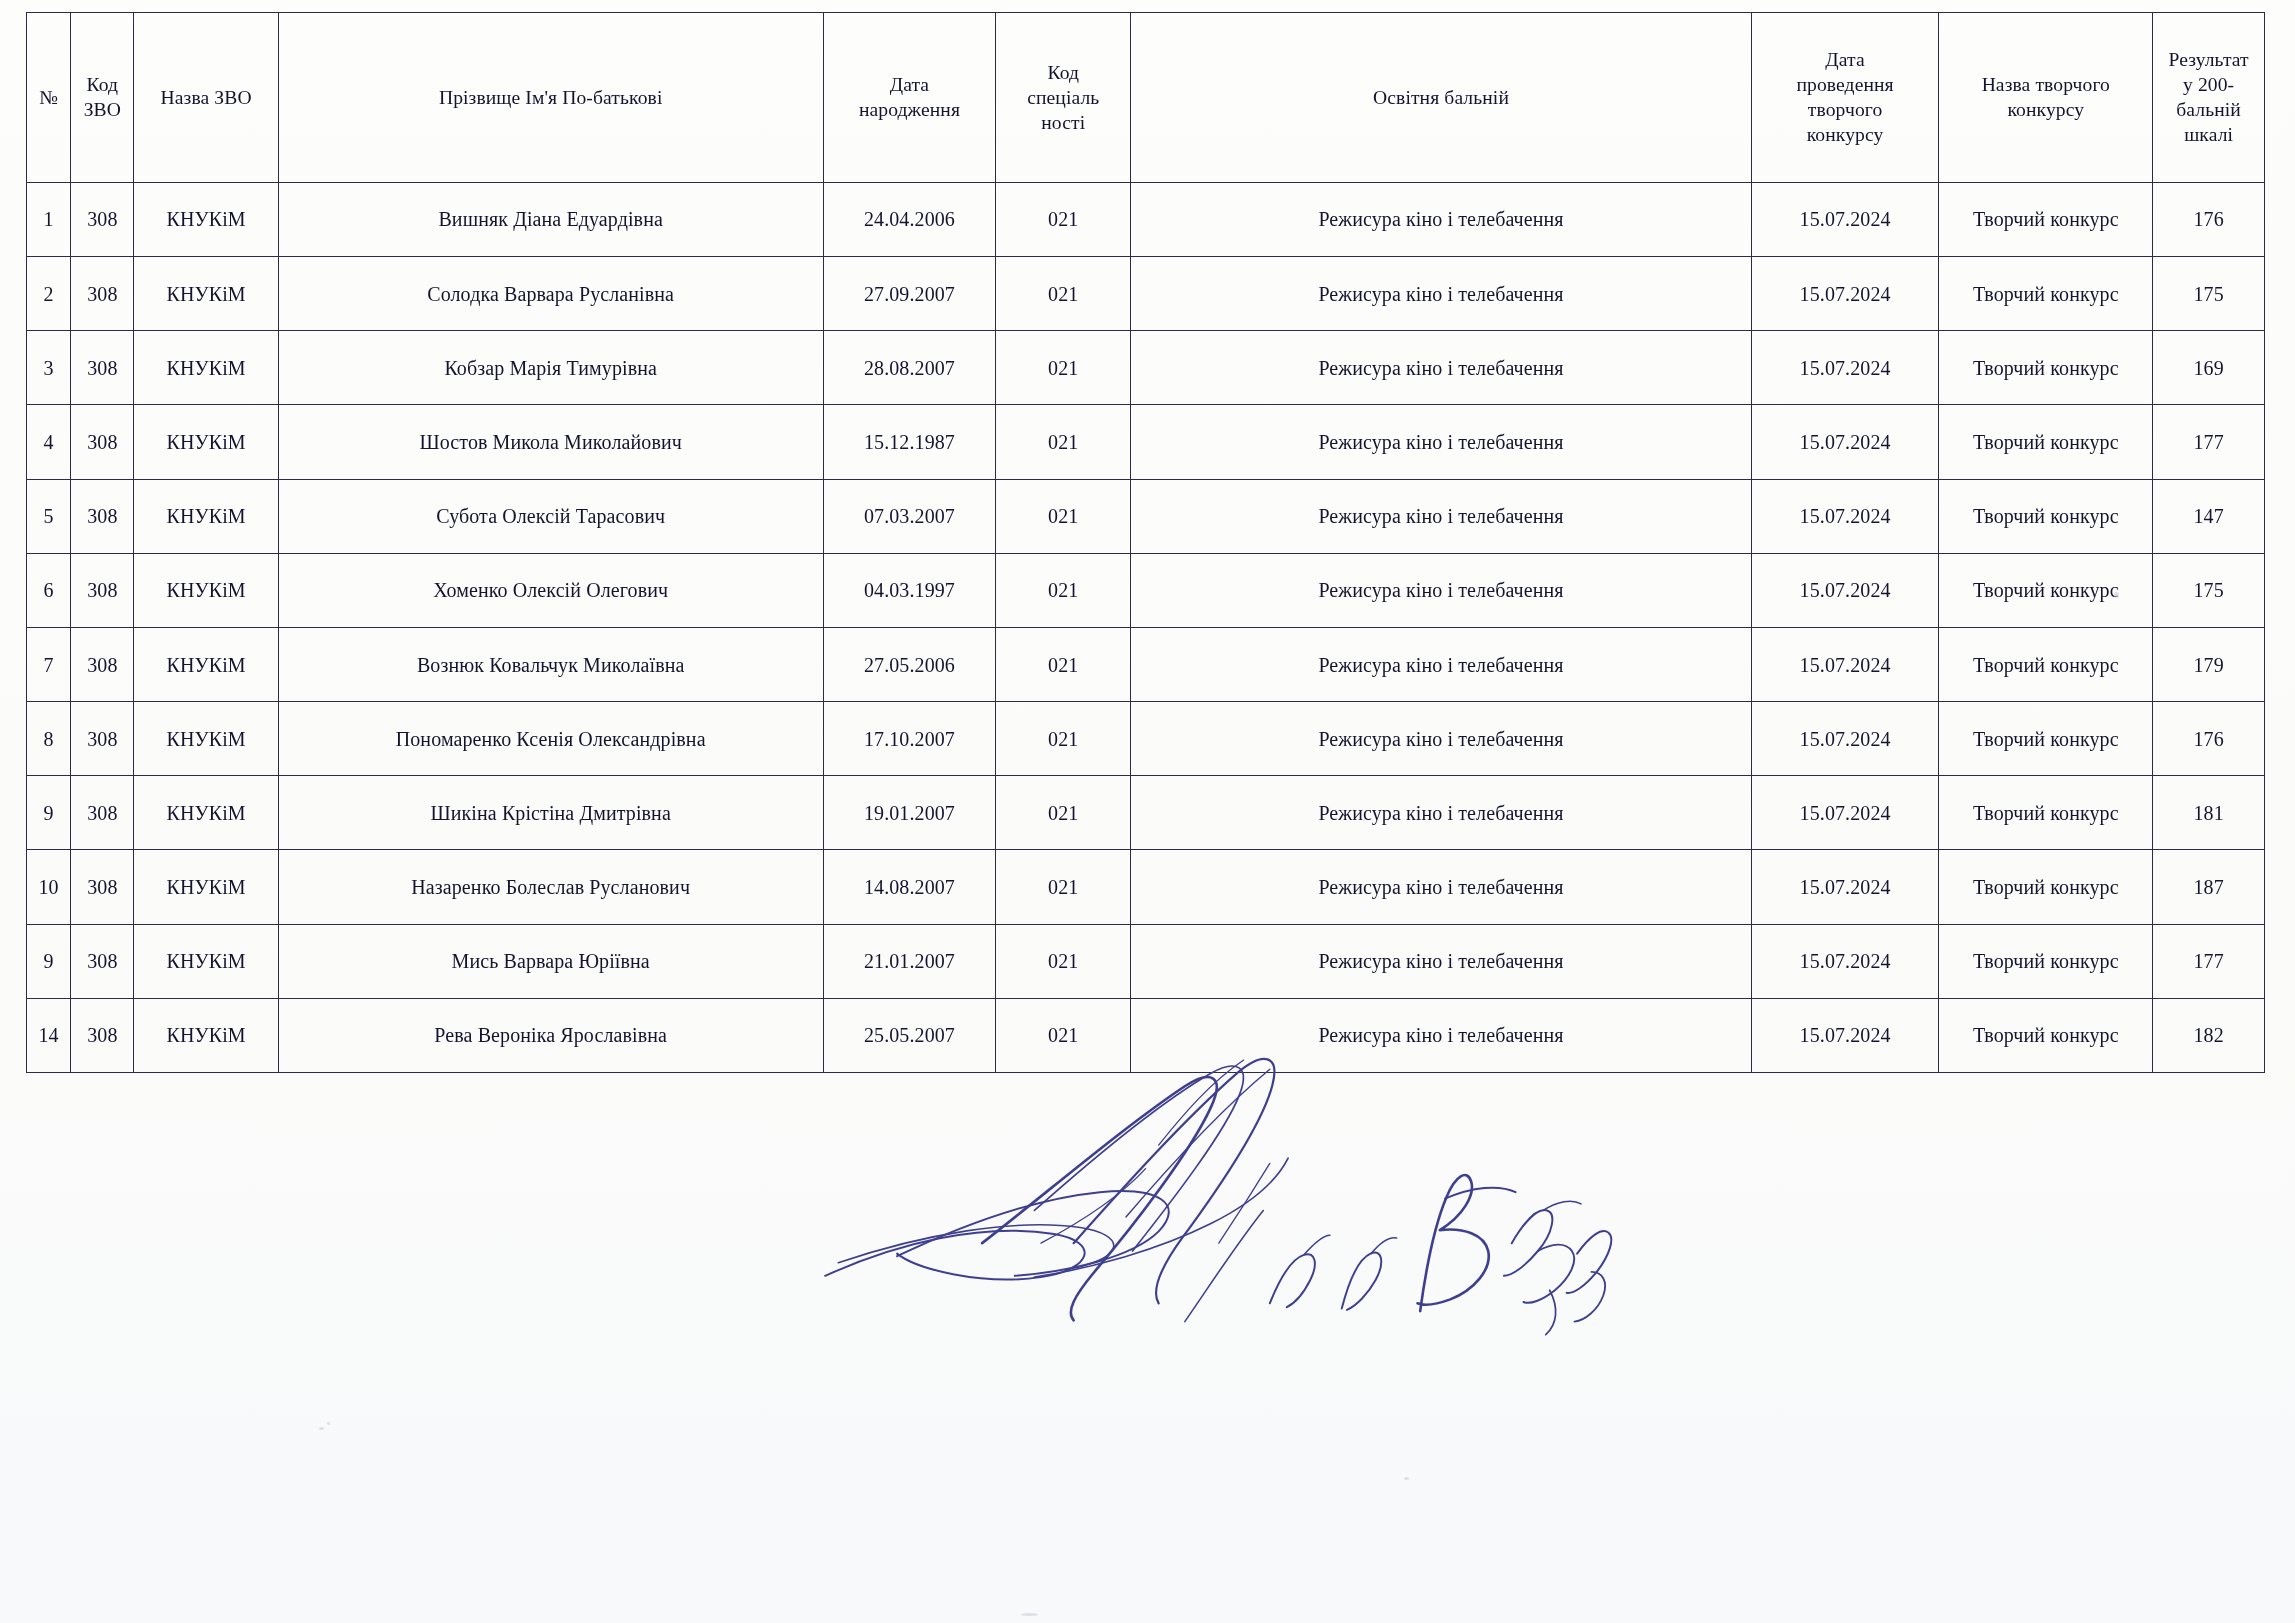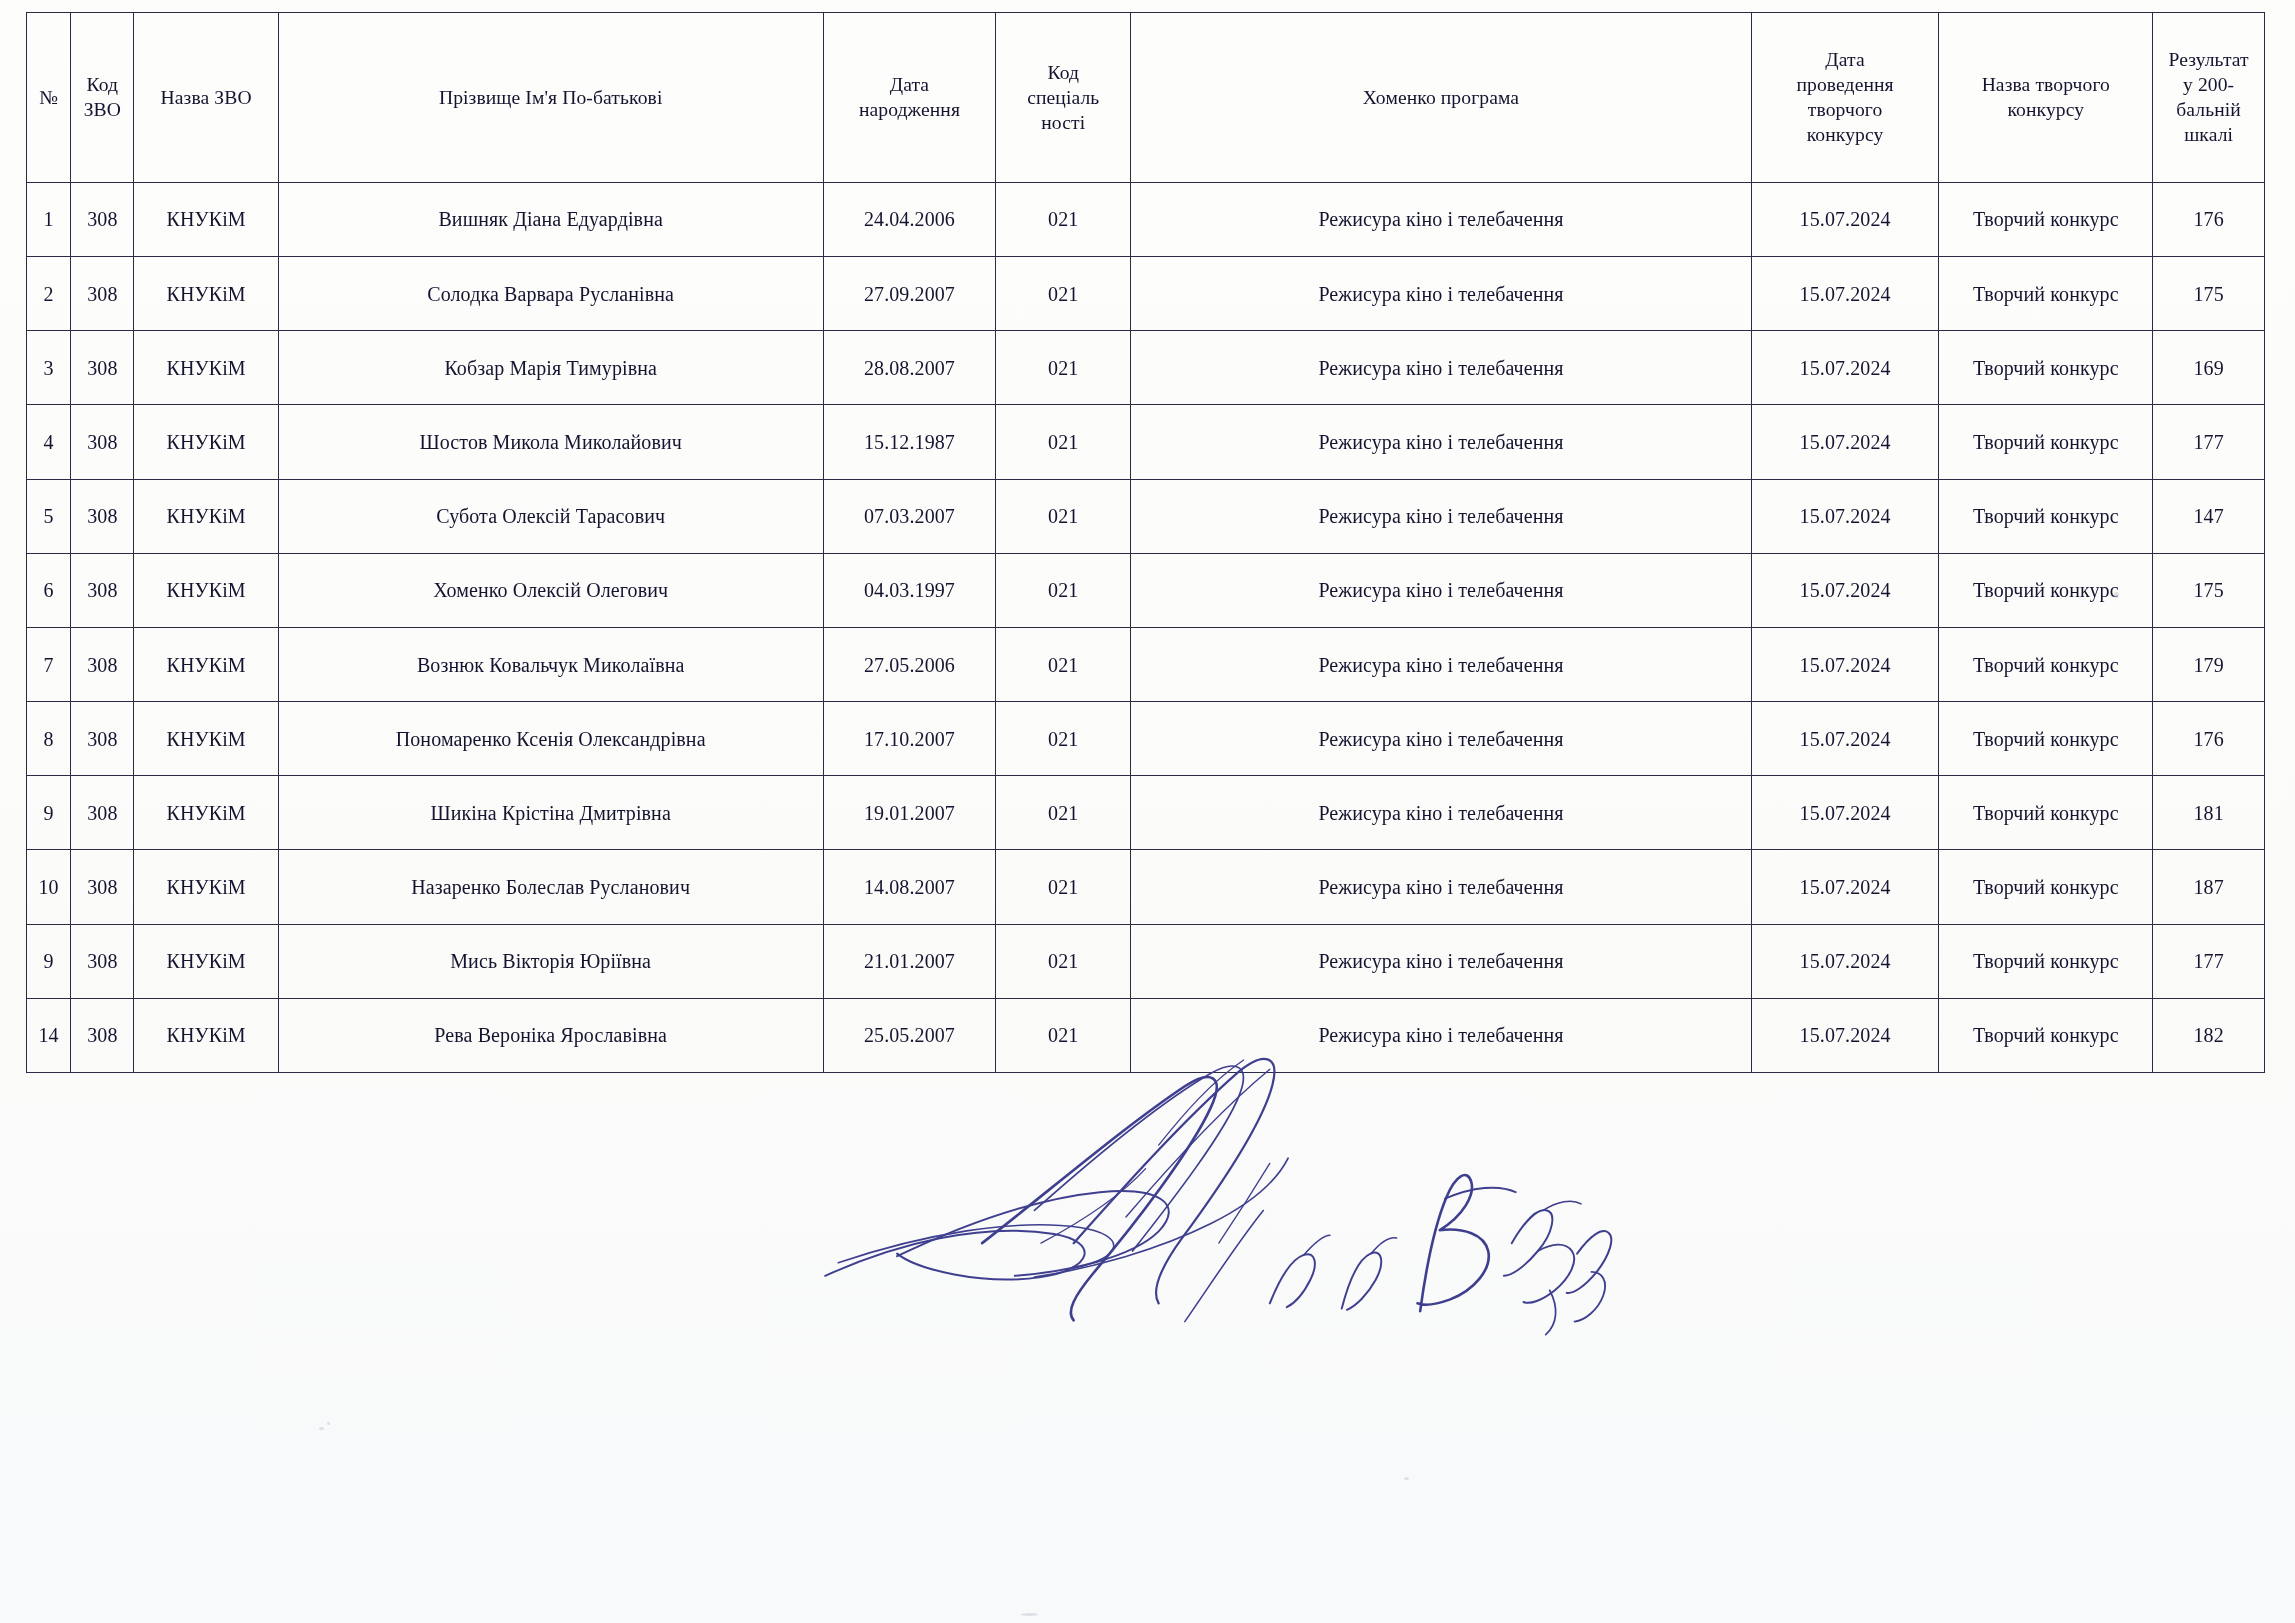--- a/index.html
+++ b/index.html
@@ -129,21 +129,21 @@
           <th><span>Прізвище Ім'я По-батькові</span></th>
           <th>
             <span>Дата</span><br>
             <span>народження</span>
           </th>
           <th class="small-head">
             <span>Код</span><br>
             <span>спеціаль</span><br>
             <span>ності</span>
           </th>
-          <th><span>Хоменко програма</span></th>
+          <th><span>Освітня бальній</span></th>
           <th class="small-head">
             <span>Дата</span><br>
             <span>проведення</span><br>
             <span>творчого</span><br>
             <span>конкурсу</span>
           </th>
           <th>
             <span>Назва творчого</span><br>
             <span>конкурсу</span>
           </th>
@@ -273,21 +273,21 @@
             <td>021</td>
             <td class="prog-cell">Режисура кіно і телебачення</td>
             <td>15.07.2024</td>
             <td>Творчий конкурс</td>
             <td>187</td>
           </tr>
           <tr>
             <td>9</td>
             <td>308</td>
             <td>КНУКіМ</td>
-            <td class="name-cell">Мись Вікторія Юріївна</td>
+            <td class="name-cell">Мись Варвара Юріївна</td>
             <td>21.01.2007</td>
             <td>021</td>
             <td class="prog-cell">Режисура кіно і телебачення</td>
             <td>15.07.2024</td>
             <td>Творчий конкурс</td>
             <td>177</td>
           </tr>
           <tr>
             <td>14</td>
             <td>308</td>

